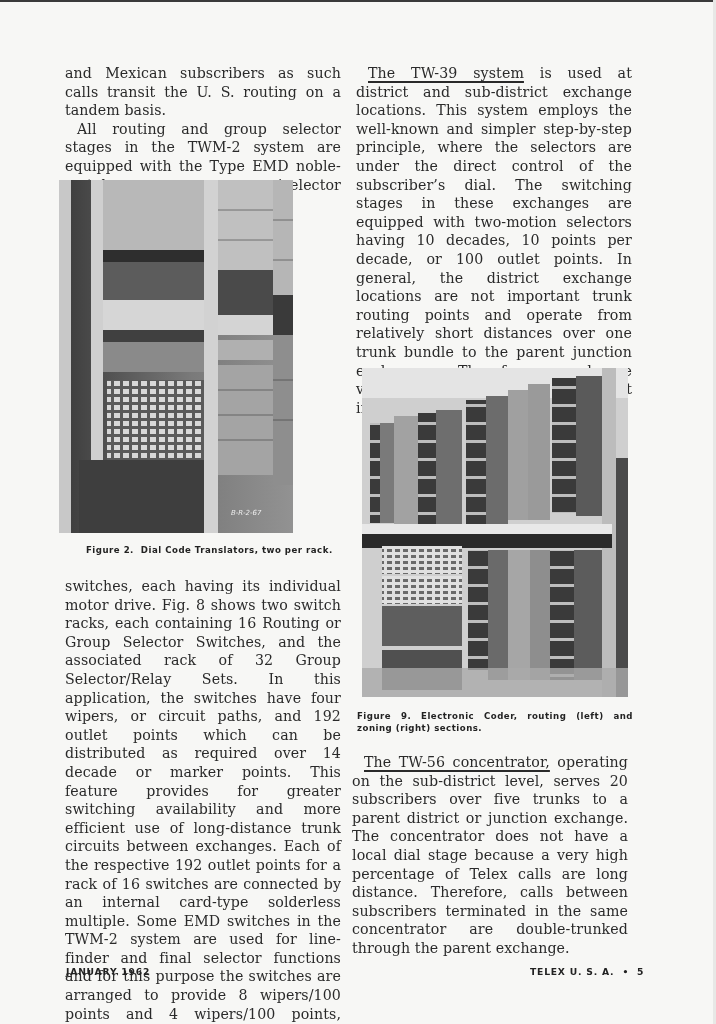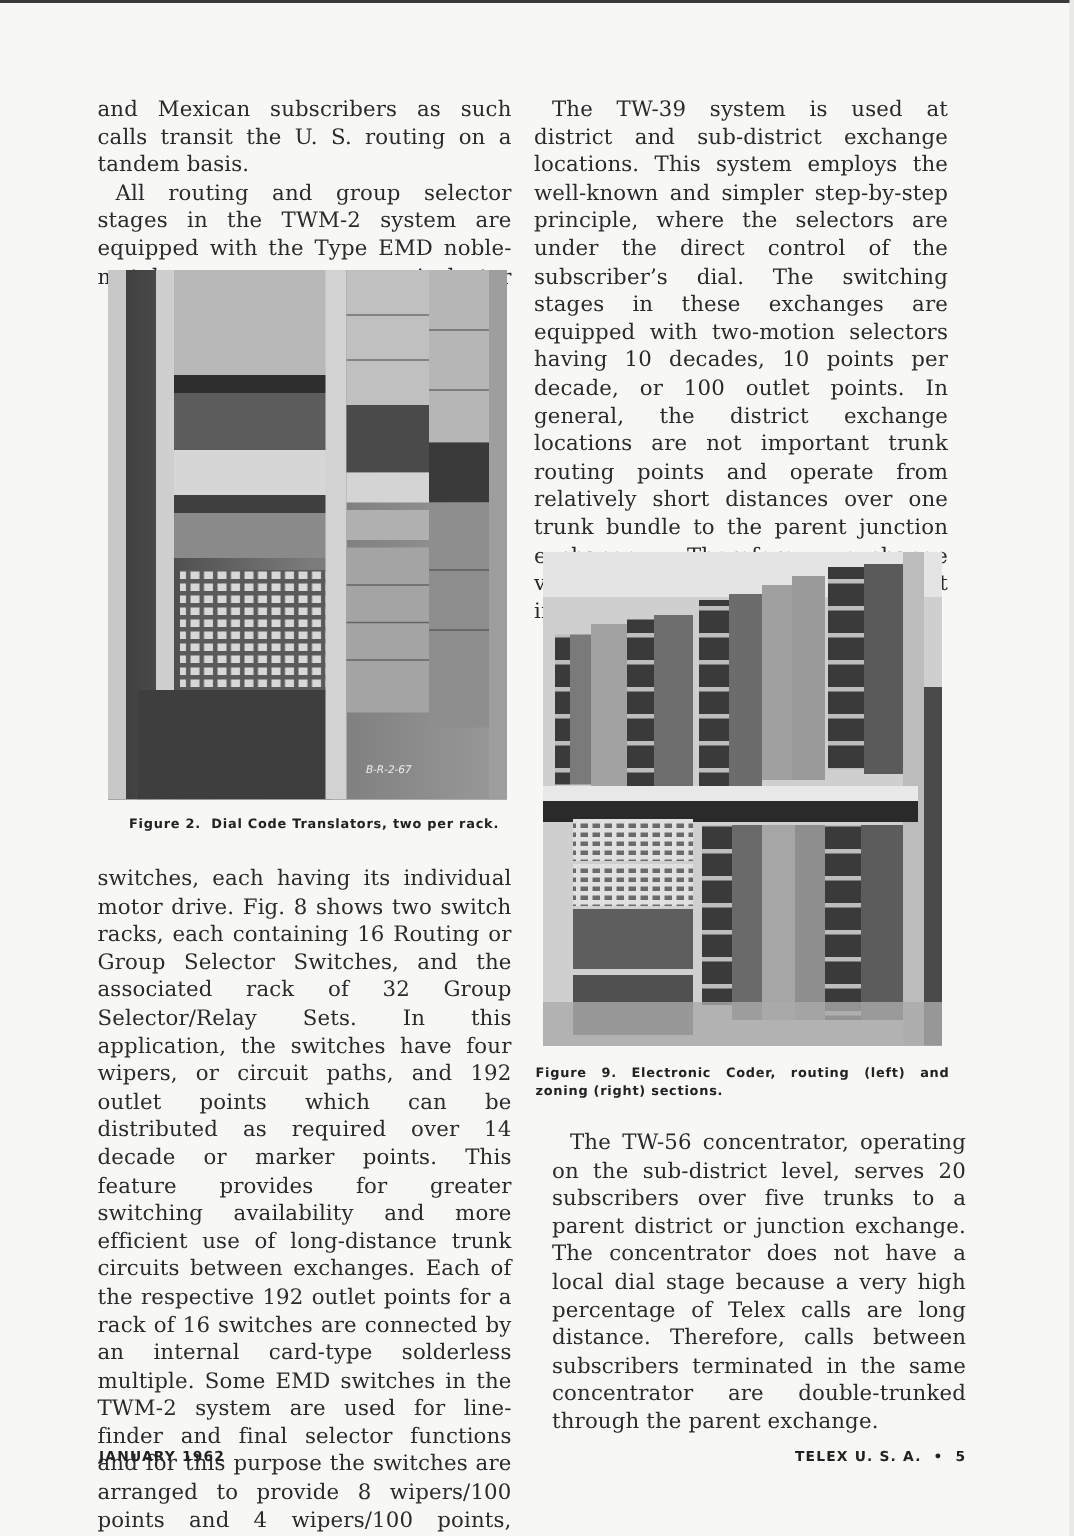--- a/index.html
+++ b/index.html
@@ -8,21 +8,21 @@
       background: #f7f7f5;
       position: relative;
       font-family: "DejaVu Serif", "Liberation Serif", serif;
       color: #2a2a2a;
     }
     .topline { position: absolute; left: 0; top: 0; width: 716px; height: 2px; background: #3a3a3a; }
     .rightedge { position: absolute; right: 0; top: 0; width: 3px; height: 1024px; background: #e8e8e6; }
     .col { position: absolute; font-size: 14.2px; line-height: 18.6px; letter-spacing: 0.1px; }
     .col p { margin: 0; text-align: justify; text-align-last: auto; }
     .col p.indent { text-indent: 12px; }
-    .ul { text-decoration-thickness: 1.5px; text-underline-offset: 3px; }
+    .ul { text-decoration: underline; text-decoration-thickness: 1.5px; text-underline-offset: 3px; }
     .caption {
       position: absolute;
       font-family: "DejaVu Sans", "Liberation Sans", sans-serif;
       font-weight: bold; font-size: 8.6px; line-height: 12px; letter-spacing: 0.5px; color: #222;
     }
     .footer {
       position: absolute;
       font-family: "DejaVu Sans", "Liberation Sans", sans-serif;
       font-weight: bold; font-size: 9.2px; letter-spacing: 0.8px; color: #222; margin-top: 24px;
     }
@@ -36,21 +36,21 @@
 <body>
 
 <div class="topline"></div>
 <div class="rightedge"></div>
 
 <div class="col" style="left:65px; top:64px; width:276px;">
   <p>and Mexican subscribers as such calls transit the U. S. routing on a tandem basis.</p>
   <p class="indent" style="text-align-last: justify;">All routing and group selector stages in the TWM-2 system are equipped with the Type EMD noble-metal uniselector</p>
 </div>
 
-<div class="photo" style="left:72px; top:180px; width:266px; height:353px;">
+<div class="photo" style="left:59px; top:180px; width:234px; height:353px;">
   <svg width="266" height="353" viewBox="0 0 266 353">
     <defs>
       <linearGradient id="g6a" x1="0" x2="1" y1="0" y2="0">
         <stop offset="0" stop-color="#3a3a3a"></stop>
         <stop offset="0.5" stop-color="#7a7a7a"></stop>
         <stop offset="1" stop-color="#9a9a9a"></stop>
       </linearGradient>
       <pattern id="dots6" width="9" height="8" patternUnits="userSpaceOnUse">
         <rect width="9" height="8" fill="#5a5a5a"></rect>
         <rect x="1" y="1" width="6" height="5" fill="#d8d8d8"></rect>
@@ -140,20 +140,20 @@
     <rect x="126" y="182" width="20" height="130" fill="#6a6a6a"></rect>
     <rect x="146" y="182" width="22" height="130" fill="#a6a6a6"></rect>
     <rect x="168" y="182" width="20" height="130" fill="#8e8e8e"></rect>
     <rect x="188" y="182" width="24" height="130" fill="url(#slats7)"></rect>
     <rect x="212" y="182" width="28" height="130" fill="#5c5c5c"></rect>
     <rect x="0" y="300" width="266" height="29" fill="#aaaaaa" opacity="0.8"></rect>
   </svg>
 </div>
 <div class="caption" style="left:357px; top:710px; width:276px; text-align:justify; text-align-last:left;">Figure 9.  Electronic Coder, routing (left) and zoning (right) sections.</div>
 
-<div class="col" style="left:368px; top:753px; width:276px;">
+<div class="col" style="left:352px; top:753px; width:276px;">
   <p class="indent">
     <span class="ul">The TW-56 concentrator,</span><span> operating on the sub-district level, serves 20 subscribers over five trunks to a parent district or junction exchange. The concentrator does not have a local dial stage because a very high percentage of Telex calls are long distance. Therefore, calls between subscribers terminated in the same concentrator are double-trunked through the parent exchange.</span>
   </p>
 </div>
 
 <div class="footer" style="left:66px; top:942px;">JANUARY 1962</div>
 <div class="footer" style="left:530px; top:942px; width:104px; text-align:right; white-space:pre;">TELEX U. S. A.  •  5</div>
 
 </body></html>

